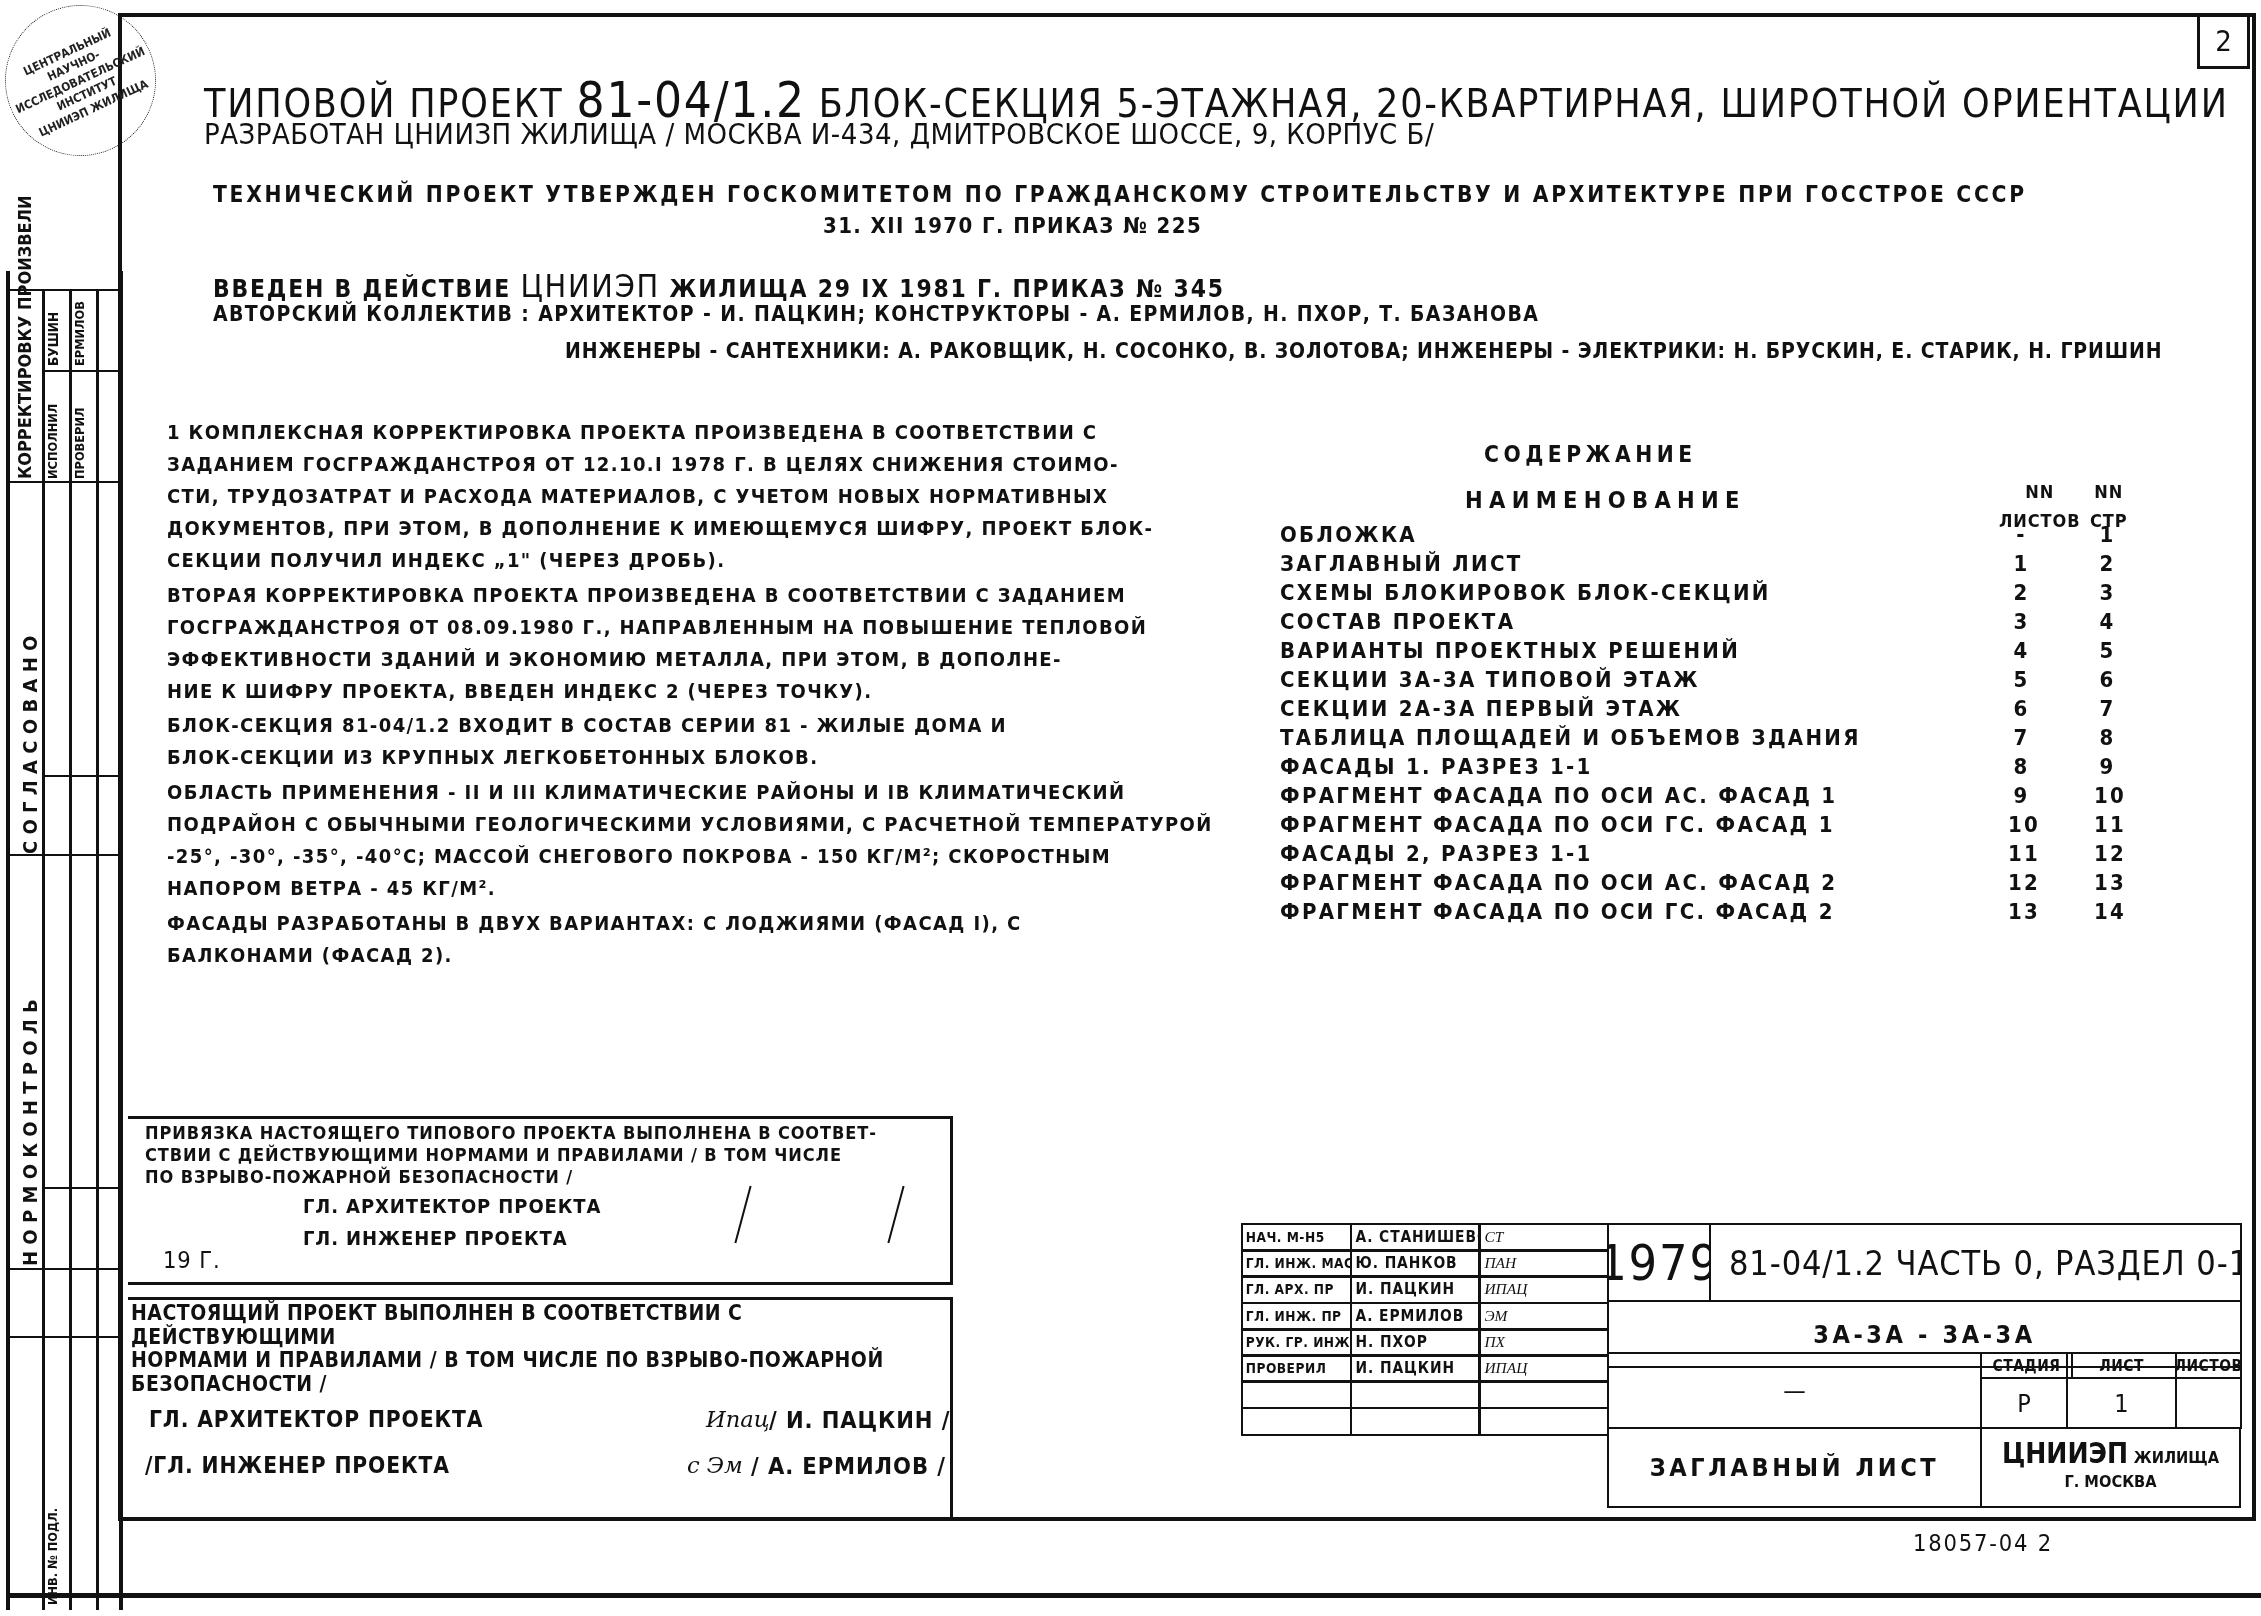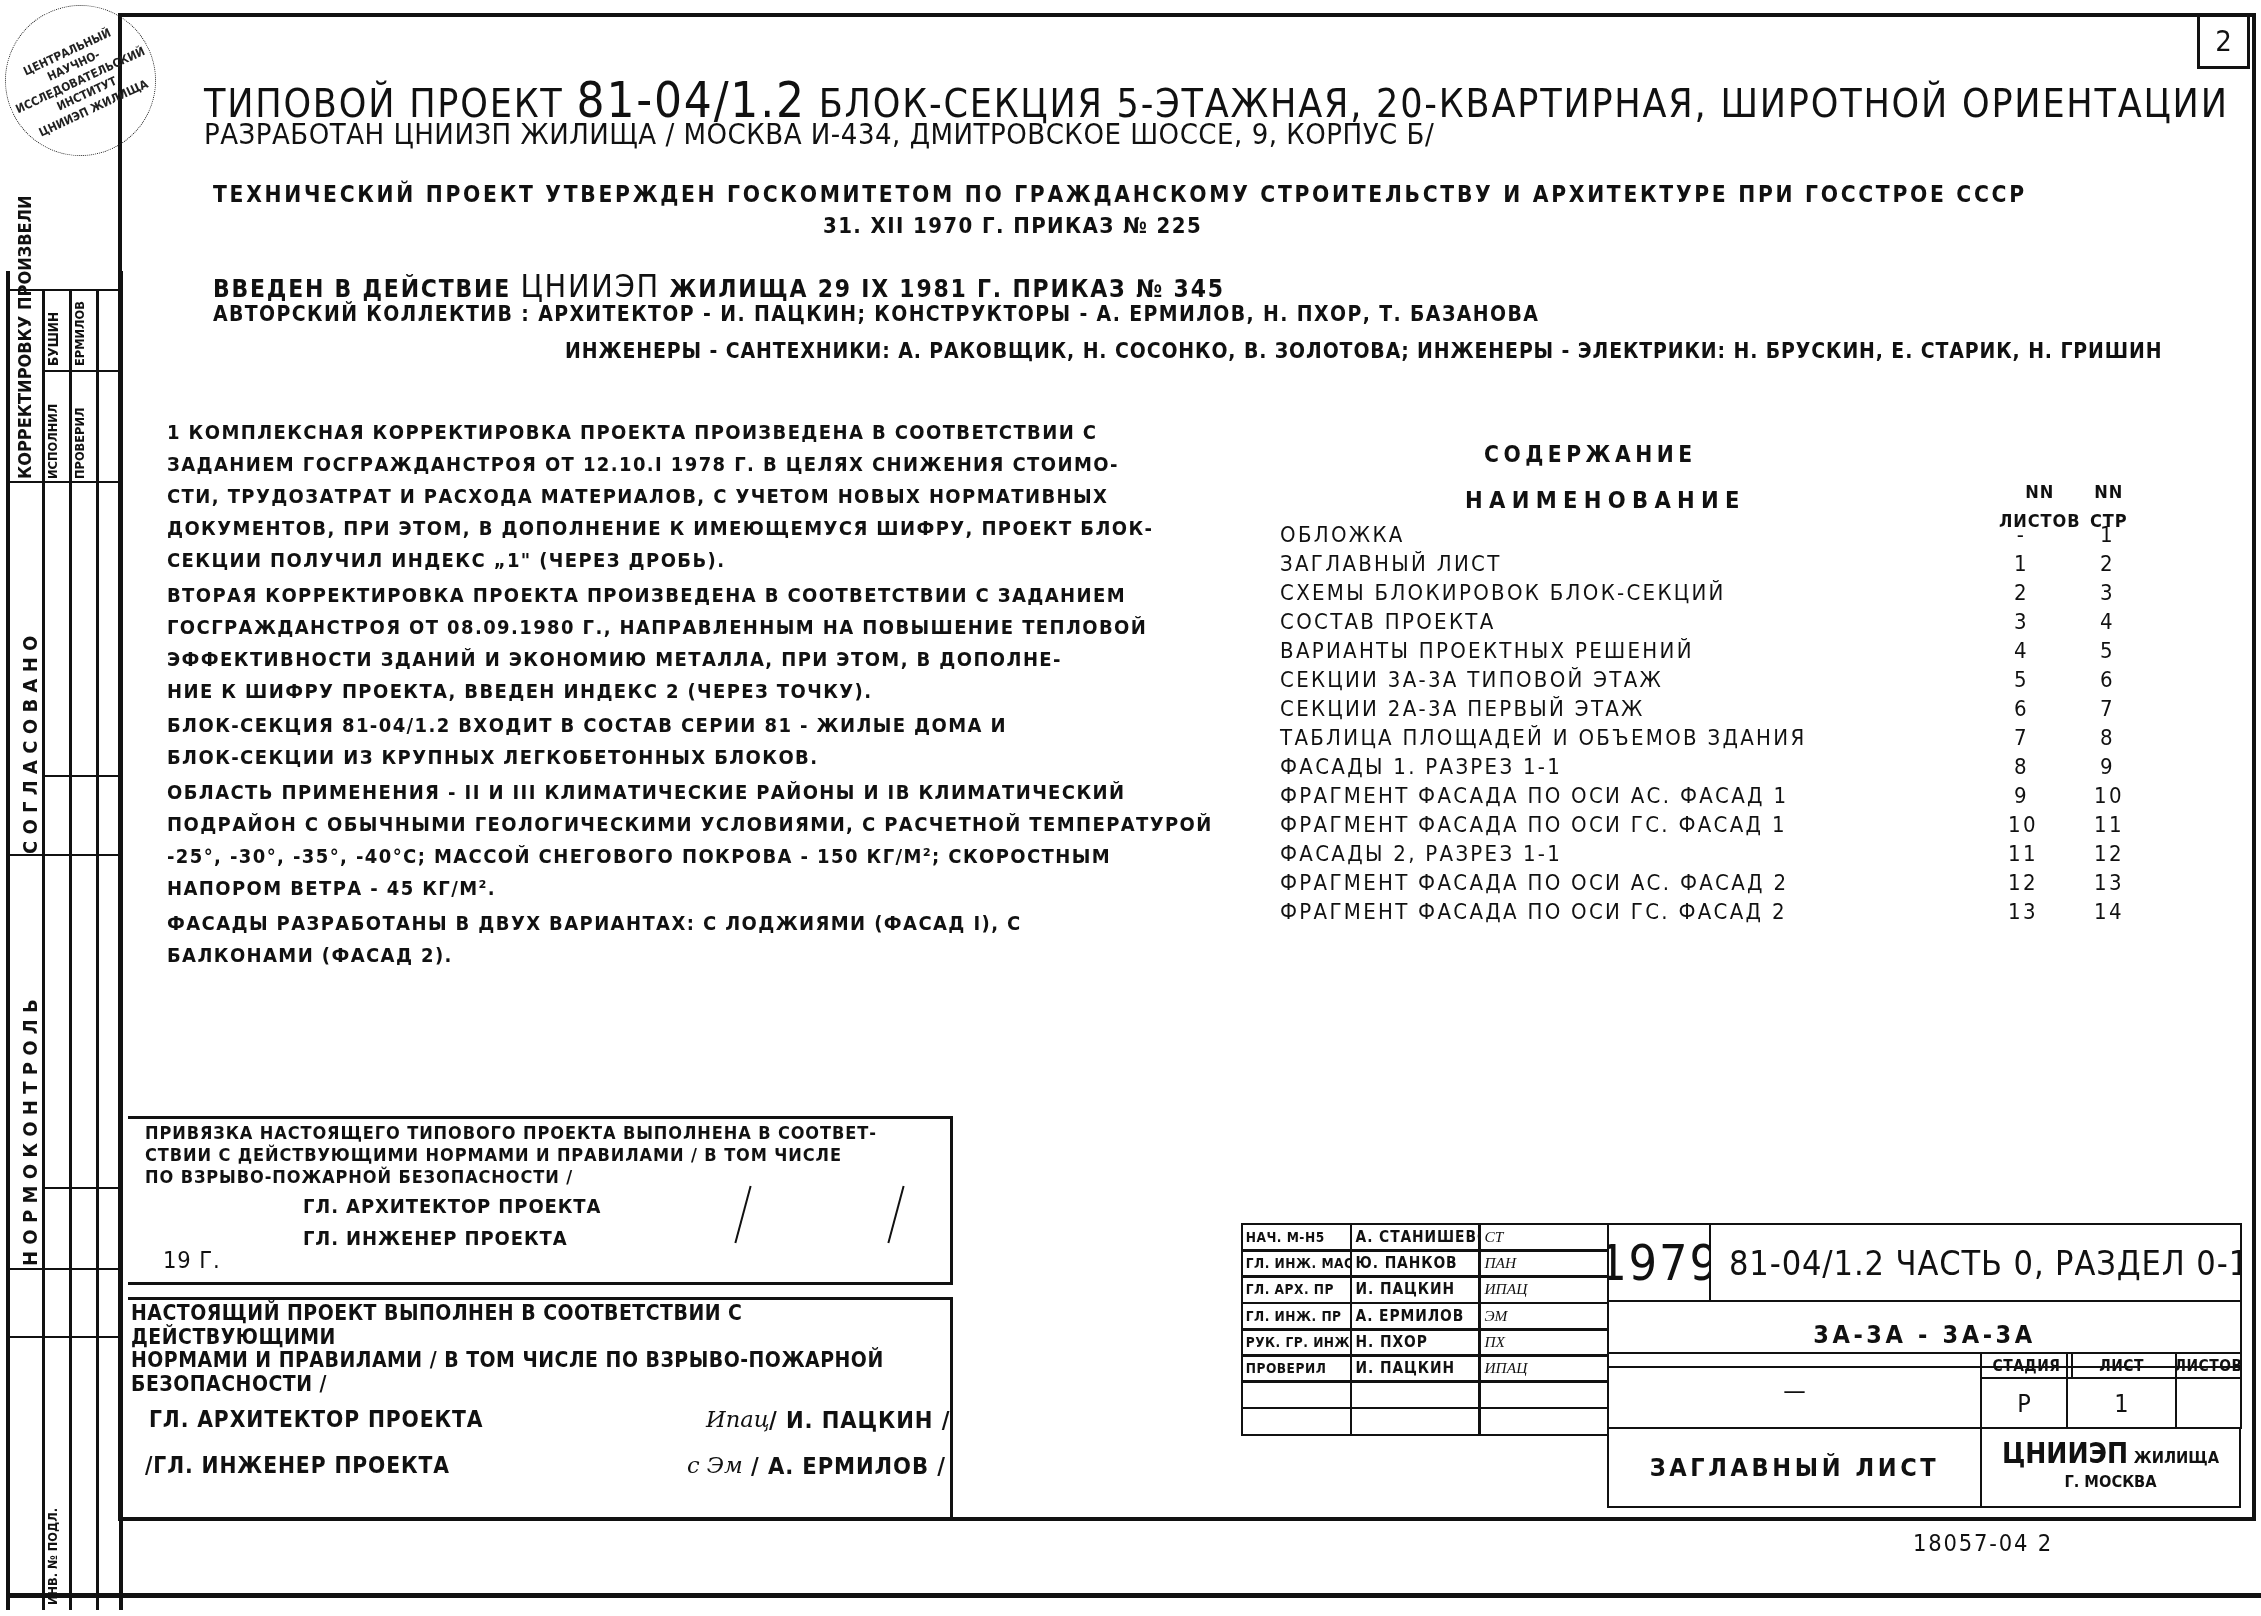--- a/index.html
+++ b/index.html
@@ -48,21 +48,21 @@
   #body-text { left: 167px; top: 416px; width: 1058px; font-size: 20px; line-height: 32px; }
   #body-text p { margin: 0 0 2.7px 0; font-weight: bold; text-transform: uppercase; letter-spacing: 1.4px; white-space: pre-line; }
 
   
   #contents { left: 1280px; top: 441px; width: 859px; }
   #contents-title { position:absolute; left: 204px; top: 0; font-size: 22.6px; letter-spacing: 4.5px; }
   #contents-name-hdr { position:absolute; left: 185px; top: 45px; font-size: 23.5px; letter-spacing: 6.3px; }
   #contents-sheets-hdr { position:absolute; left: 719px; top: 36px; font-size: 18px; text-align:center; line-height: 29px; }
   #contents-page-hdr { position:absolute; left: 810px; top: 36px; font-size: 18px; text-align:center; line-height: 29px; }
   #contents-rows { position:absolute; left: 0; top: 81px; width: 859px; }
-  .c-row { position: relative; height: 29px; font-size: 22px; font-weight: normal; letter-spacing: 2.3px; text-transform: uppercase; }
+  .c-row { position: relative; height: 29px; font-size: 22px; font-weight: bold; letter-spacing: 2.3px; text-transform: uppercase; }
   .c-row .n { position:absolute; left: 0; top: 0; white-space: nowrap; }
   .c-row .s { position:absolute; left: 728px; width: 27px; text-align:center; }
   .c-row .p { position:absolute; left: 814px; width: 27px; text-align:center; }
 
   
   #binding-box { left: 128px; top: 1116px; width: 822px; height: 163px; border-width: 3.6px; border-left: none; }
   #binding-text { left: 145px; top: 1122px; font-size: 18px; line-height: 22px; width: 805px; white-space: pre-line; letter-spacing: 0.9px; font-weight: bold; text-transform: uppercase;}
   #binding-arch { left: 303px; top: 1194px; font-size: 20px; }
   #binding-eng { left: 303px; top: 1226px; font-size: 20px; }
   #binding-year { left: 163px; top: 1246px; font-size: 23.5px; font-weight: normal; }

